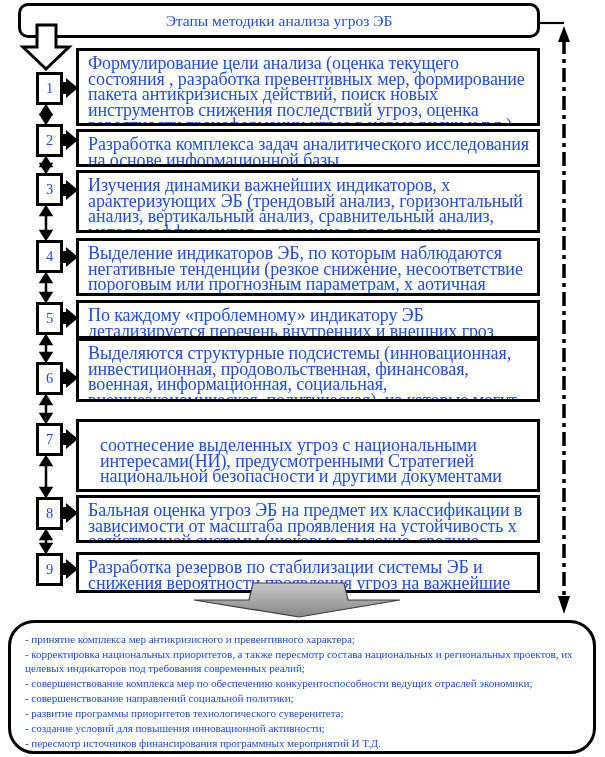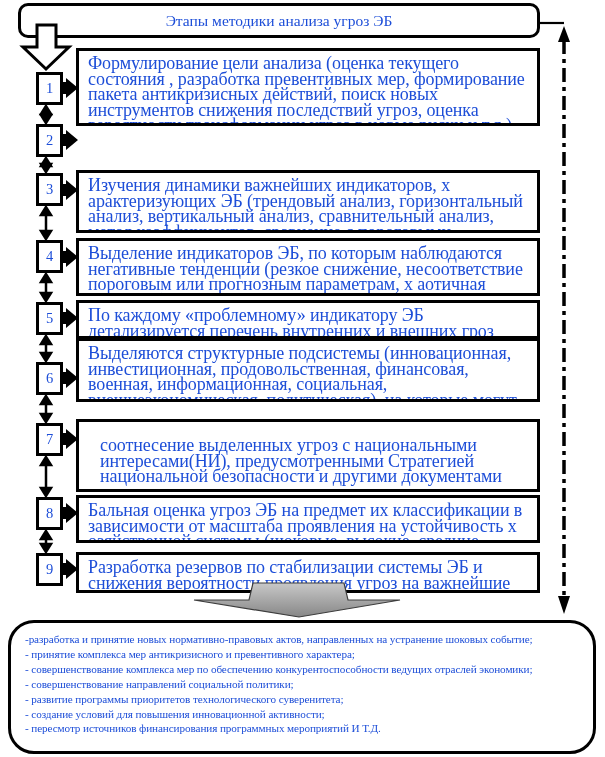--- a/index.html
+++ b/index.html
@@ -43,31 +43,32 @@
   <div class="box numbox" style="top:124px"><span>2</span></div>
   <div class="box numbox" style="top:173px"><span>3</span></div>
   <div class="box numbox" style="top:240px"><span>4</span></div>
   <div class="box numbox" style="top:302px"><span>5</span></div>
   <div class="box numbox" style="top:362px"><span>6</span></div>
   <div class="box numbox" style="top:423px"><span>7</span></div>
   <div class="box numbox" style="top:497px"><span>8</span></div>
   <div class="box numbox" style="top:553px"><span>9</span></div>
 
   <div class="box textbox" style="top:48px;height:78px"><span>Формулирование цели анализа (оценка текущего состояния , разработка превентивных мер, формирование пакета антикризисных действий, поиск новых инструментов снижения последствий угроз, оценка вероятности трансформации угроз в новые риски и т.д.)</span></div>
+  <div class="box textbox" style="top:129px;height:38px"><span>Разработка комплекса задач аналитического исследования на основе информационной базы</span></div>
   <div class="box textbox" style="top:170px;height:63px"><span>Изучения динамики важнейших индикаторов, х арактеризующих ЭБ (трендовый анализ, горизонтальный анализ, вертикальный анализ, сравнительный анализ, метод коэффициентов, сравнение с пороговыми</span></div>
   <div class="box textbox" style="top:238px;height:58px"><span>Выделение индикаторов ЭБ, по которым наблюдаются негативные тенденции (резкое снижение, несоответствие пороговым или прогнозным параметрам, х аотичная динамика)</span></div>
   <div class="box textbox" style="top:300px;height:39px"><span>По каждому «проблемному» индикатору ЭБ детализируется перечень внутренних и внешних гроз</span></div>
   <div class="box textbox" style="top:338px;height:64px"><span>Выделяются структурные подсистемы (инновационная, инвестиционная, продовольственная, финансовая, военная, информационная, социальная, внешнеэкономическая, политическая), на которые могут оказать влияние выявленные угрозы</span></div>
   <div class="box textbox s7" style="top:419px;height:73px"><span>соотнесение выделенных угроз с национальными интересами(НИ), предусмотренными Стратегией национальной безопасности и другими документами стратегического развития</span></div>
   <div class="box textbox" style="top:495px;height:48px"><span>Бальная оценка угроз ЭБ на предмет их классификации в зависимости от масштаба проявления на устойчивость х озяйственной системы (шоковые, высокие, средние, низкого уровня)</span></div>
   <div class="box textbox" style="top:552px;height:41px"><span>Разработка резервов по стабилизации системы ЭБ и снижения вероятности проявления угроз на важнейшие сферы жизнедеятельности</span></div>
 
   <div class="box result-box">
-    <div class="ritem">-разработка и принятие новых нормативно-правовых актов, направленных на устранение шоковых событие;</div>
     <div class="ritem">- принятие комплекса мер антикризисного и превентивного характера;</div>
+    <div class="ritem">- корректировка национальных приоритетов, а также пересмотр состава национальных и региональных проектов, их целевых индикаторов под требования современных реалий;</div>
     <div class="ritem">- совершенствование комплекса мер по обеспечению конкурентоспособности ведущих отраслей экономики;</div>
     <div class="ritem">- совершенствование направлений социальной политики;</div>
     <div class="ritem">- развитие программы приоритетов технологического суверенитета;</div>
     <div class="ritem">- создание условий для повышения инновационной активности;</div>
     <div class="ritem">- пересмотр источников финансирования программных мероприятий И Т.Д.</div>
   </div>
 
   <svg class="overlay" viewBox="0 0 605 757">
     <defs>
       <linearGradient id="grayGrad" x1="0" y1="0" x2="0" y2="1">

